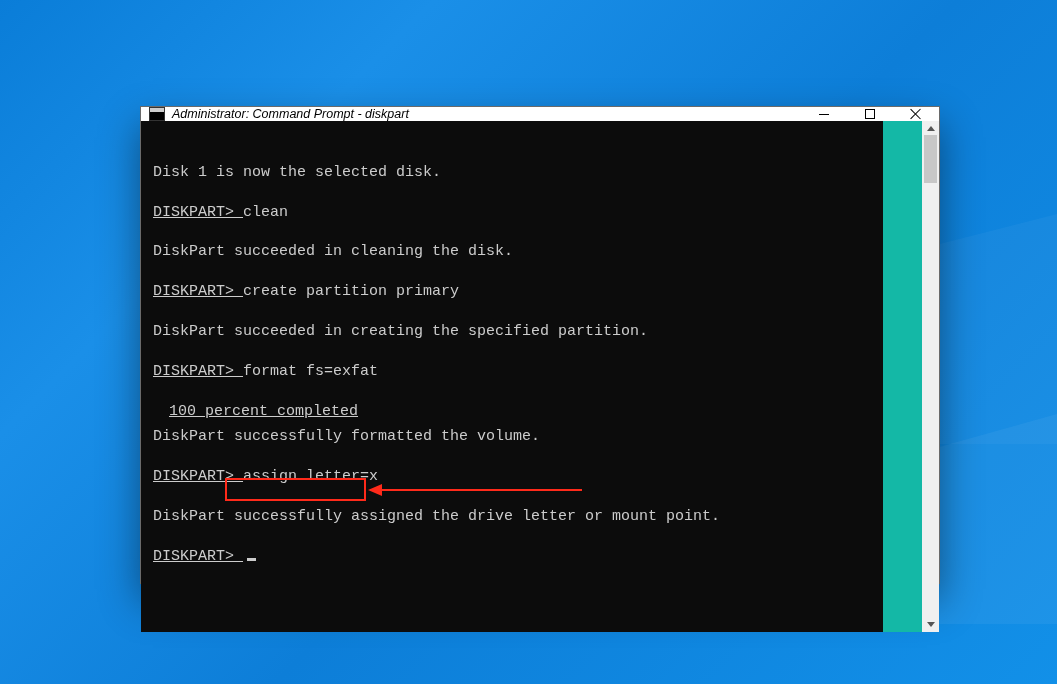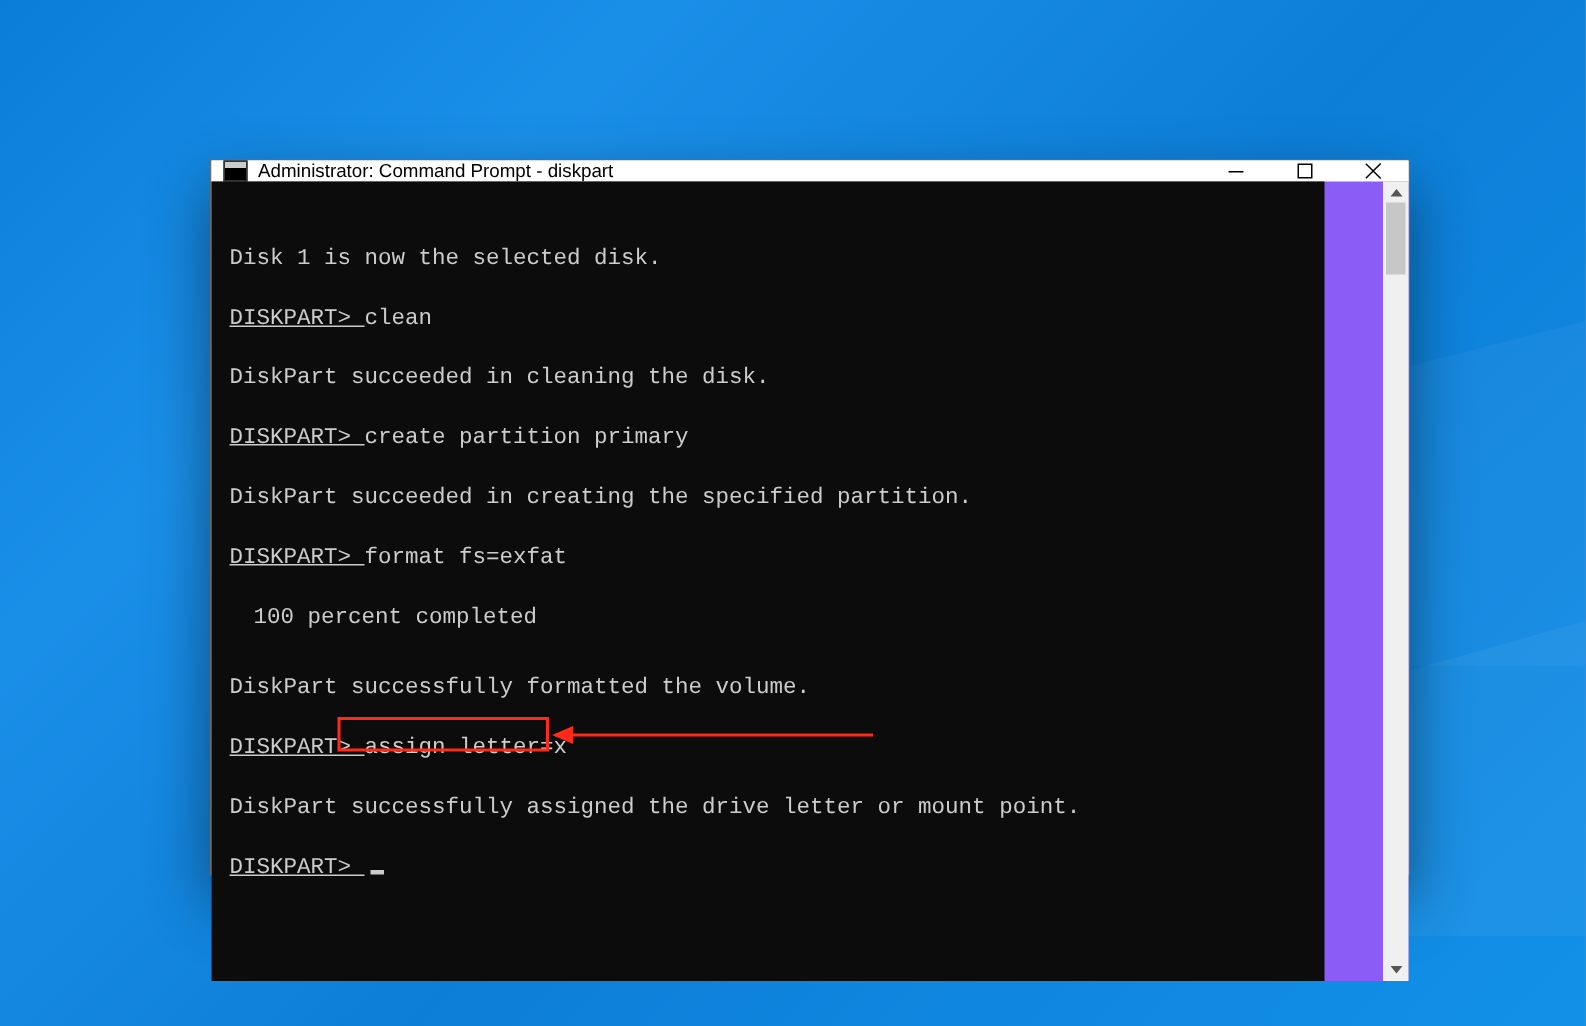--- a/index.html
+++ b/index.html
@@ -35,44 +35,44 @@
   font-size: 12.5px; color: #000;
 }
 .titlebar .icon {
   width: 16px; height: 14px; margin-right: 7px;
   background: #000; position: relative; border: 1px solid #333;
 }
 .titlebar .icon::before {
   content: ""; position: absolute; top: 0; left: 0; right: 0; height: 4px;
   background: #ccc;
 }
-.titlebar .title { flex: 1; }
+.titlebar .title { flex: 1; font-style: italic; }
 .caption-btns { display: flex; height: 100%; }
 .caption-btns .btn {
   width: 46px; height: 100%; display: flex; align-items: center; justify-content: center;
   font-family: "Segoe UI", sans-serif;
 }
 .caption-btns .btn.min span { width: 10px; height: 1px; background: #000; display: block; }
 .caption-btns .btn.max span { width: 10px; height: 10px; border: 1px solid #000; display: block; }
 .caption-btns .btn.close span { position: relative; width: 12px; height: 12px; display: block; }
 .caption-btns .btn.close span::before,
 .caption-btns .btn.close span::after {
   content: ""; position: absolute; left: 5px; top: -1px; width: 1.2px; height: 14px; background: #000;
 }
 .caption-btns .btn.close span::before { transform: rotate(45deg); }
 .caption-btns .btn.close span::after { transform: rotate(-45deg); }
-.console-area { flex: 1; display: flex; background: #8b5cf6; gap: 39px; }
+.console-area { flex: 1; display: flex; background: #14b8a6; gap: 39px; }
 .console {
   flex: 1; background: #0c0c0c; color: #ccc;
   font-family: Consolas, "Courier New", monospace;
   font-size: 15px; line-height: 1.32; padding: 22px 12px 6px 12px;
   white-space: pre; position: relative;
 }
 .console .line { margin-bottom: 20px; display: block; }
-.console .line-nogap { margin-bottom: 28px; display: block; }
+.console .line-nogap { margin-bottom: 6px; display: block; text-decoration: underline; }
 .console .indent { padding-left: 16px; }
 .console .prompt-text { display: inline; text-decoration: underline; }
 .scrollbar {
   width: 17px; background: #f0f0f0; position: relative;
   display: flex; flex-direction: column; justify-content: space-between;
   align-items: center;
 }
 .scrollbar .arrow { width: 0; height: 0; border-style: solid; margin: 5px 0; }
 .scrollbar .arrow.up { border-width: 0 4px 5px 4px; border-color: transparent transparent #555 transparent; }
 .scrollbar .arrow.dn { border-width: 5px 4px 0 4px; border-color: #555 transparent transparent transparent; }

